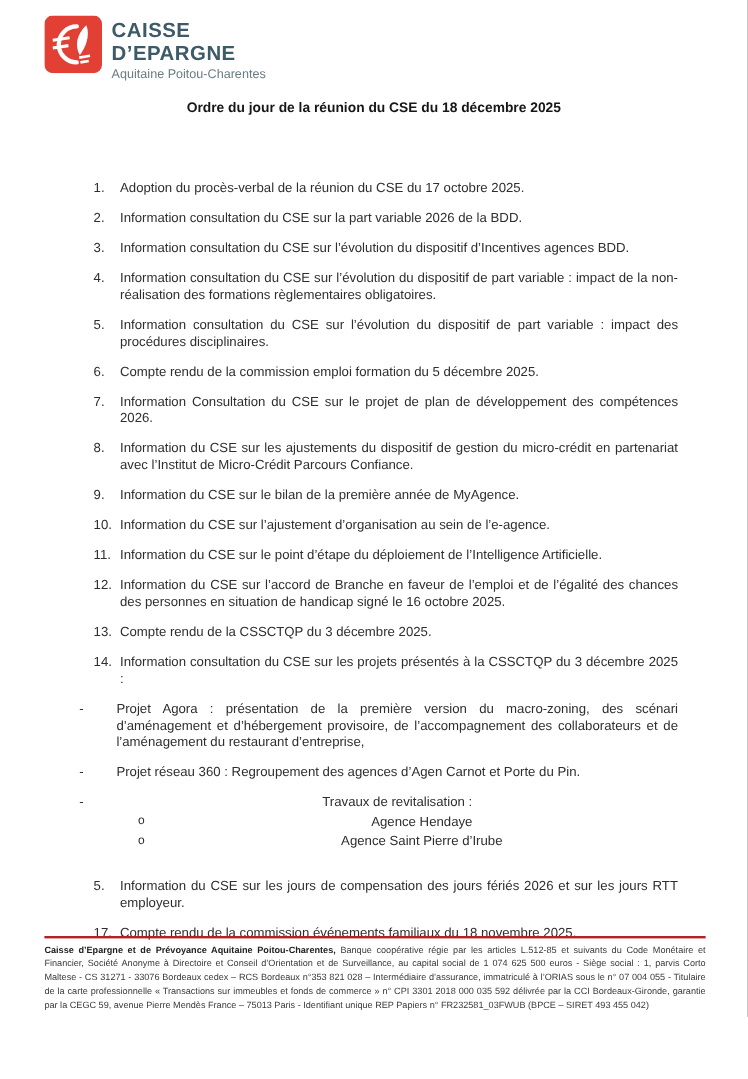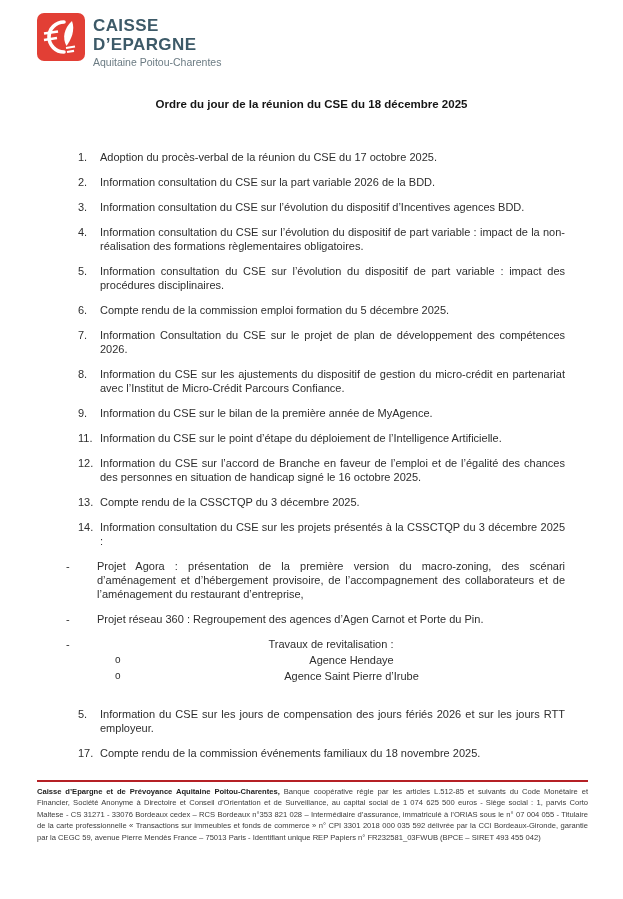--- a/index.html
+++ b/index.html
@@ -13,21 +13,21 @@
     margin:0 auto;
   }
   
   .logo{position:absolute;top:13px;left:37px;display:flex;align-items:flex-start;}
   .logo-icon{width:48px;height:48px;flex:0 0 48px;}
   .logo-textblock{margin-left:8px;padding-top:3px;}
   .brand-line{font-size:17px;font-weight:700;color:#3d5a68;line-height:19px;letter-spacing:.4px;}
   .brand-region{font-size:10.5px;color:#6b7b83;line-height:14px;margin-top:1px;}
   
   .doc-title{
-    position:absolute;top:98px;left:0;right:0;
+    position:absolute;top:84px;left:0;right:0;
     text-align:center;font-size:11.5px;font-weight:700;color:#161616;
   }
   
   .agenda{
     position:absolute;top:150px;left:78px;width:487px;
     font-size:11px;line-height:14px;
   }
   .row{display:flex;margin-bottom:11px;}
   .num{flex:0 0 22px;}
   .txt{flex:1;text-align:justify;}
@@ -105,20 +105,24 @@
       </div>
     <div class="row">
         <span class="num">8.</span>
         <span class="txt">Information du CSE sur les ajustements du dispositif de gestion du micro-crédit en partenariat avec l’Institut de Micro-Crédit Parcours Confiance.</span>
       </div>
     <div class="row">
         <span class="num">9.</span>
         <span class="txt">Information du CSE sur le bilan de la première année de MyAgence.</span>
       </div>
     <div class="row">
+        <span class="num">10.</span>
+        <span class="txt">Information du CSE sur l’ajustement d’organisation au sein de l’e-agence.</span>
+      </div>
+    <div class="row">
         <span class="num">11.</span>
         <span class="txt">Information du CSE sur le point d’étape du déploiement de l’Intelligence Artificielle.</span>
       </div>
     <div class="row">
         <span class="num">12.</span>
         <span class="txt">Information du CSE sur l’accord de Branche en faveur de l’emploi et de l’égalité des chances des personnes en situation de handicap signé le 16 octobre 2025.</span>
       </div>
     <div class="row">
         <span class="num">13.</span>
         <span class="txt">Compte rendu de la CSSCTQP du 3 décembre 2025.</span>

